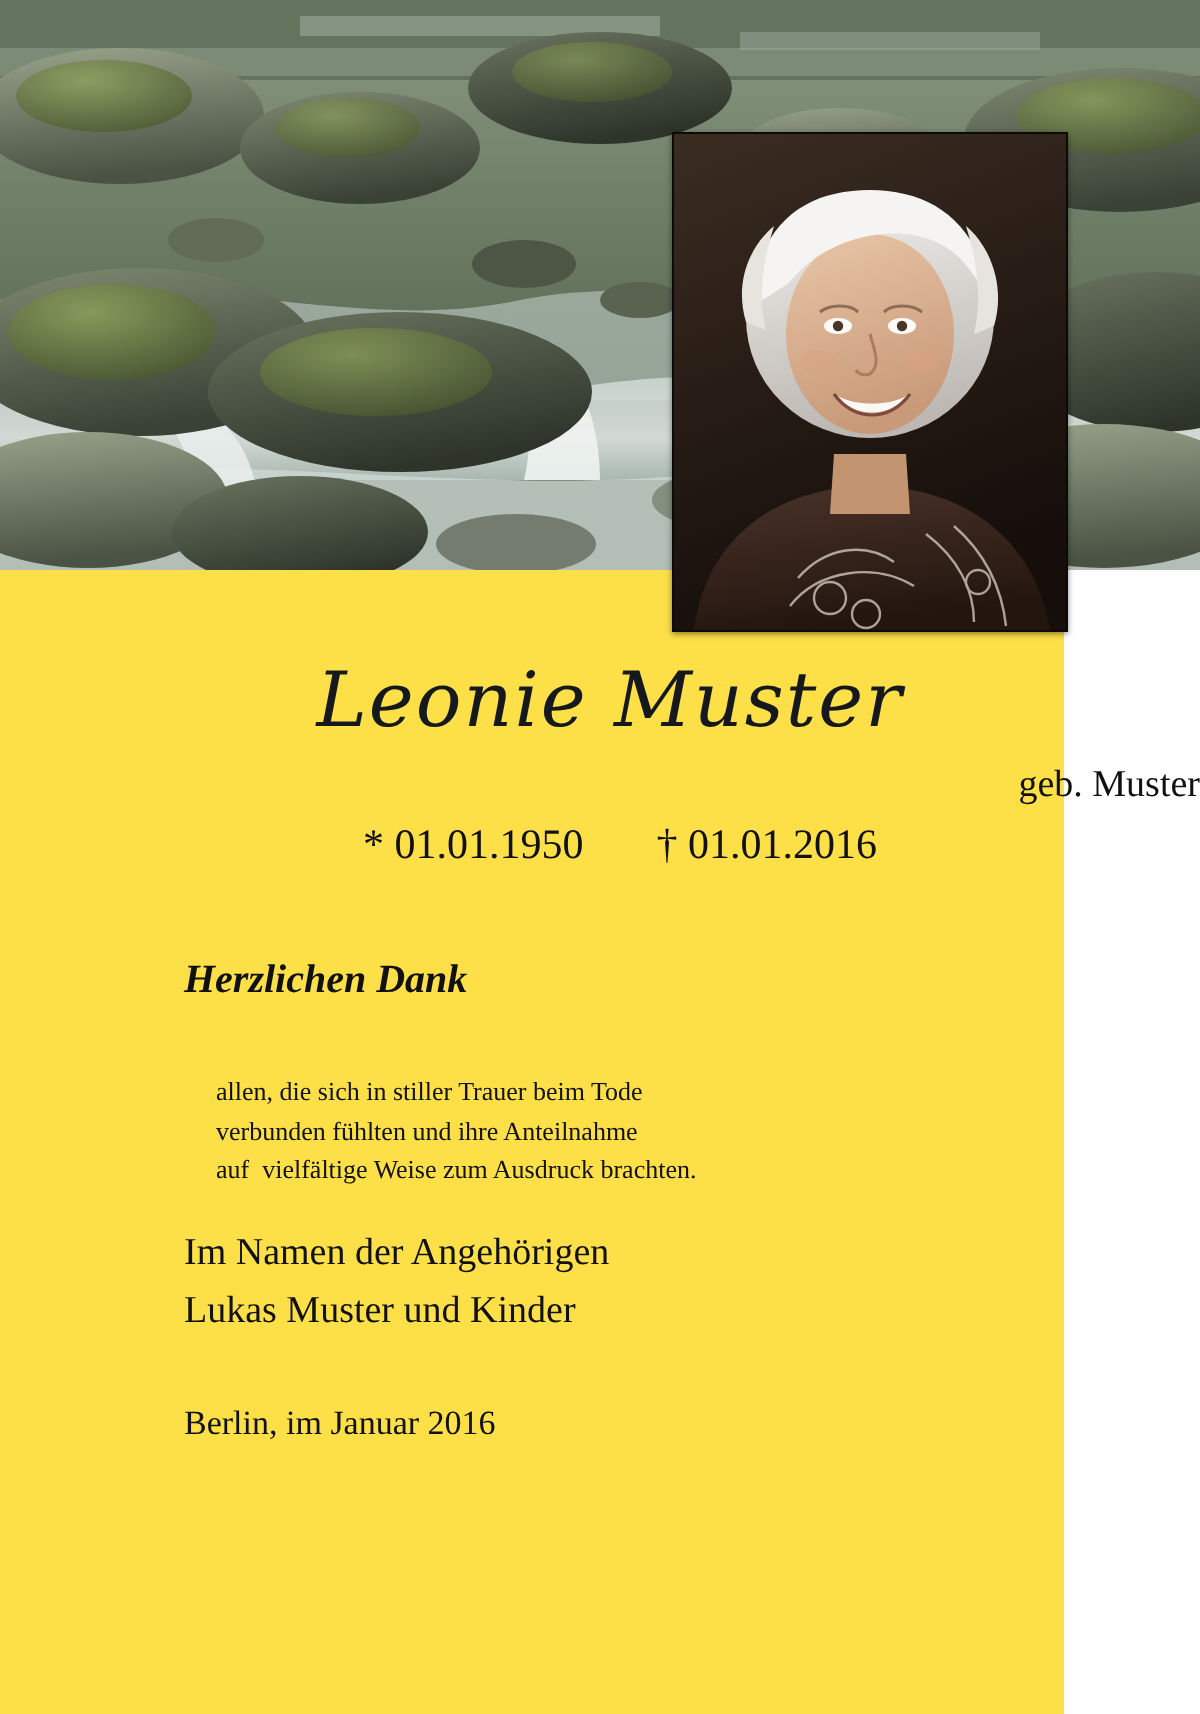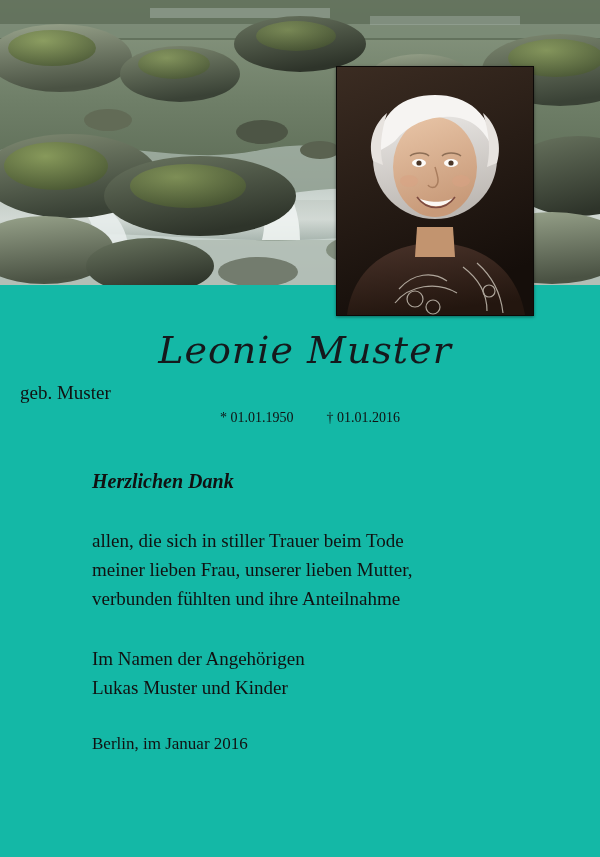--- a/index.html
+++ b/index.html
@@ -11,23 +11,23 @@
     width: 600px;
     height: 857px;
     font-family: "Liberation Serif", serif;
     color: #111111;
     position: relative;
     overflow: hidden;
   }
 
   .card {
     position: relative;
-    width: 600px;
+    width: 532px;
     height: 857px;
-    background: #14b8a6;
+    background: #fde047;
   }
 
   
   .header-image {
     position: absolute;
     top: 0;
     left: 0;
     width: 600px;
     height: 285px;
     overflow: hidden;
@@ -72,29 +72,29 @@
     font-style: italic;
     font-size: 38px;
     letter-spacing: 1px;
     color: #15191c;
     line-height: 1.1;
     margin: 0 0 10px 0;
     padding-left: 10px;
   }
 
   .born-name {
-    text-align: left;
+    text-align: right;
     font-size: 19px;
     margin: 0 0 6px 0;
     padding-left: 20px;
   }
 
   .dates {
     text-align: center;
-    font-size: 14px;
+    font-size: 21px;
     margin: 0;
     padding-left: 20px;
   }
   .dates .date-sep {
     display: inline-block;
     width: 26px;
   }
 
   .body-block {
     margin: 0;
@@ -103,31 +103,31 @@
   }
 
   .thanks-heading {
     font-size: 20px;
     font-weight: bold;
     margin: 0 0 34px 0;
     font-style: italic;
   }
 
   .paragraph {
-    font-size: 19px;
+    font-size: 13px;
     line-height: 1.52;
-    margin: 0;
+    margin: 16px;
   }
   .paragraph .line {
     display: block;
     white-space: pre;
   }
 
   .closing {
-    margin-top: 32px;
+    margin-top: 18px;
     font-size: 19px;
     line-height: 1.5;
   }
   .closing .family-line {
     font-weight: normal;
   }
 
   .place-date {
     margin-top: 32px;
     font-size: 17px;
@@ -284,22 +284,22 @@
       <span class="date-sep"></span>
       <span>†</span>
       <span>01.01.2016</span>
     </div>
 
     <div class="body-block">
       <div class="thanks-heading">Herzlichen Dank</div>
 
       <div class="paragraph">
         <span class="line">allen, die sich in stiller Trauer beim Tode</span>
-        <span class="line">meiner lieben Frau, unserer lieben Mutter,</span>
         <span class="line">verbunden fühlten und ihre Anteilnahme</span>
+        <span class="line">auf  vielfältige Weise zum Ausdruck brachten.</span>
       </div>
 
       <div class="closing">
         <div>Im Namen der Angehörigen</div>
         <div class="family-line">Lukas Muster und Kinder</div>
       </div>
 
       <div class="place-date">Berlin, im Januar 2016</div>
     </div>
   </div>

